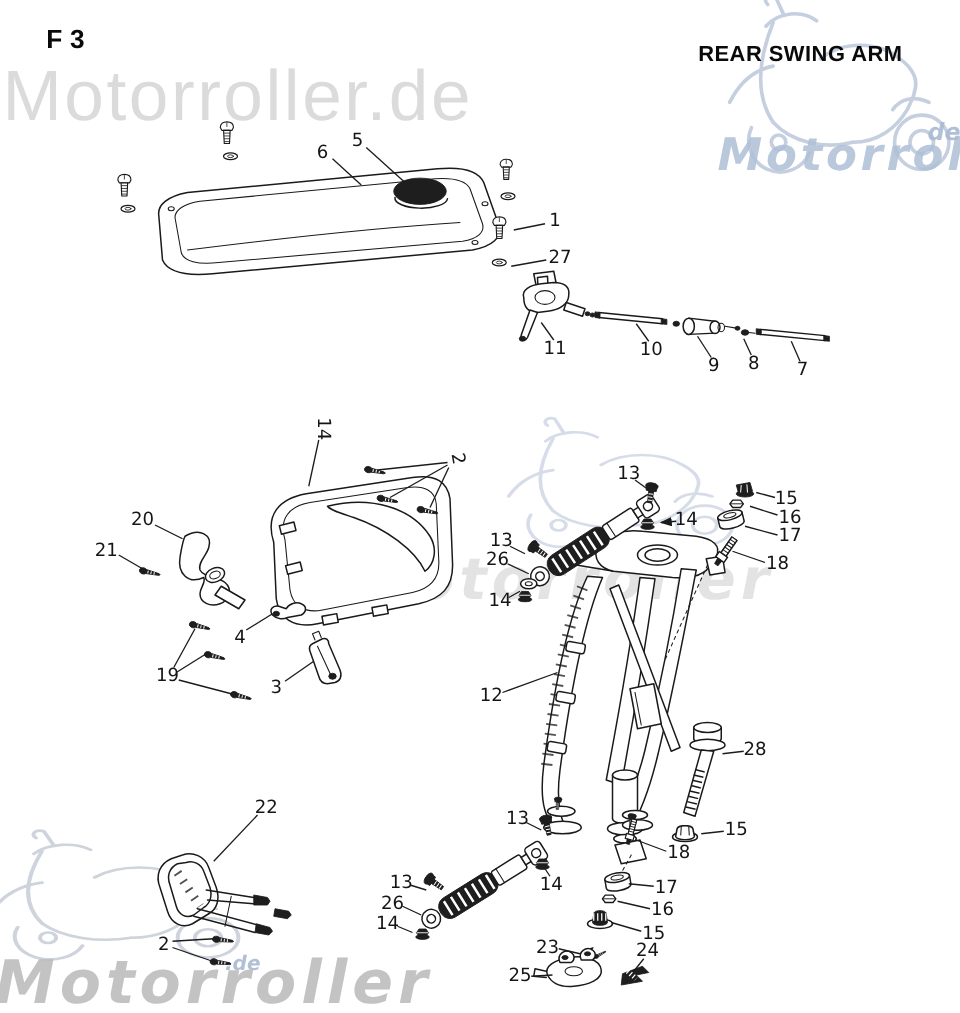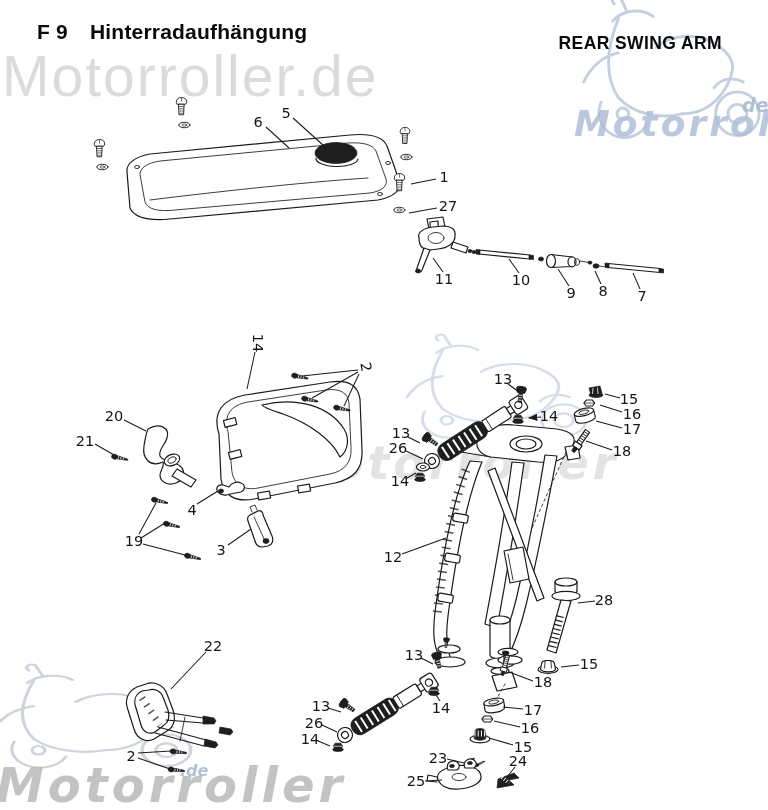--- a/index.html
+++ b/index.html
@@ -24,22 +24,21 @@
   .wm-plain{font-family:"Liberation Sans",sans-serif}
   .wm-logo{font-family:"DejaVu Sans",sans-serif;font-style:italic;font-weight:bold}
   .scooter{fill:none;stroke:currentColor;stroke-width:2;stroke-linecap:round;stroke-linejoin:round}
 </style>
 </head>
 <body>
 
 <div class="page">
 
   <div class="hdr-left">
-    <span>F 9</span>
-    <span>Hinterradaufhängung</span>
+    <span>F 3</span>
   </div>
   <div class="hdr-right">REAR SWING ARM</div>
 
   <svg width="768" height="810" viewBox="0 0 768 810">
     <defs>
       <marker id="arrowhead" markerWidth="9" markerHeight="8" refX="8" refY="3.5" orient="auto">
         <path d="M0,0 L9,3.5 L0,7 Z" fill="#1b1b1b"></path>
       </marker>
 
       <symbol id="sym-screw" viewBox="0 0 20 30">

